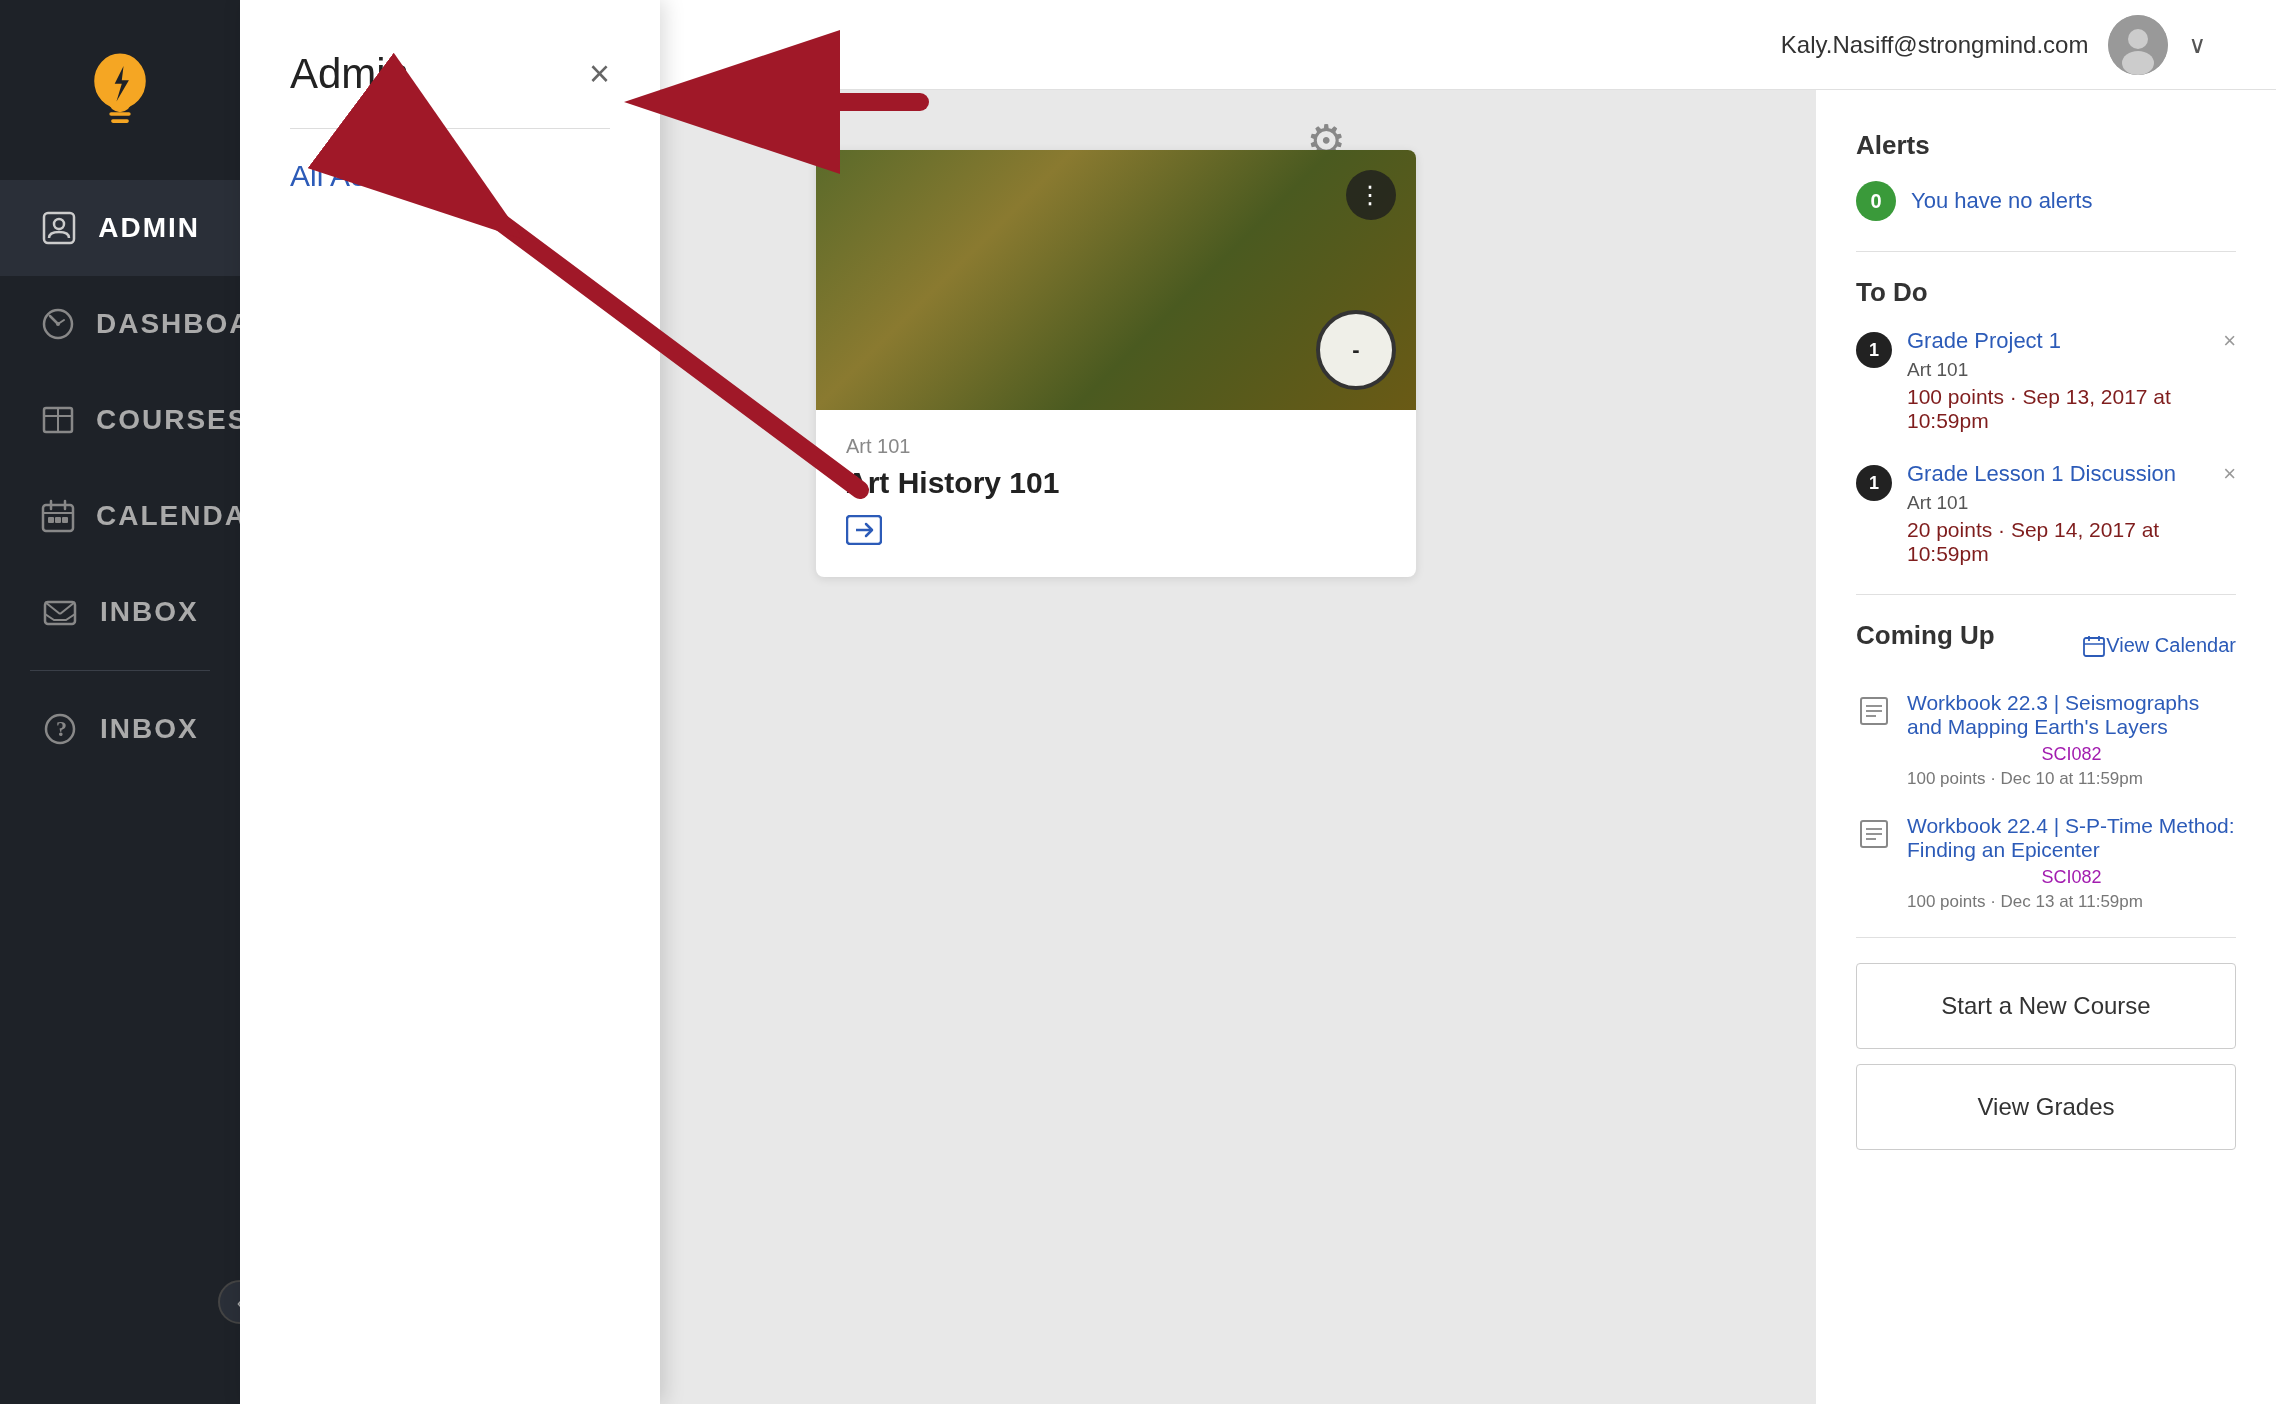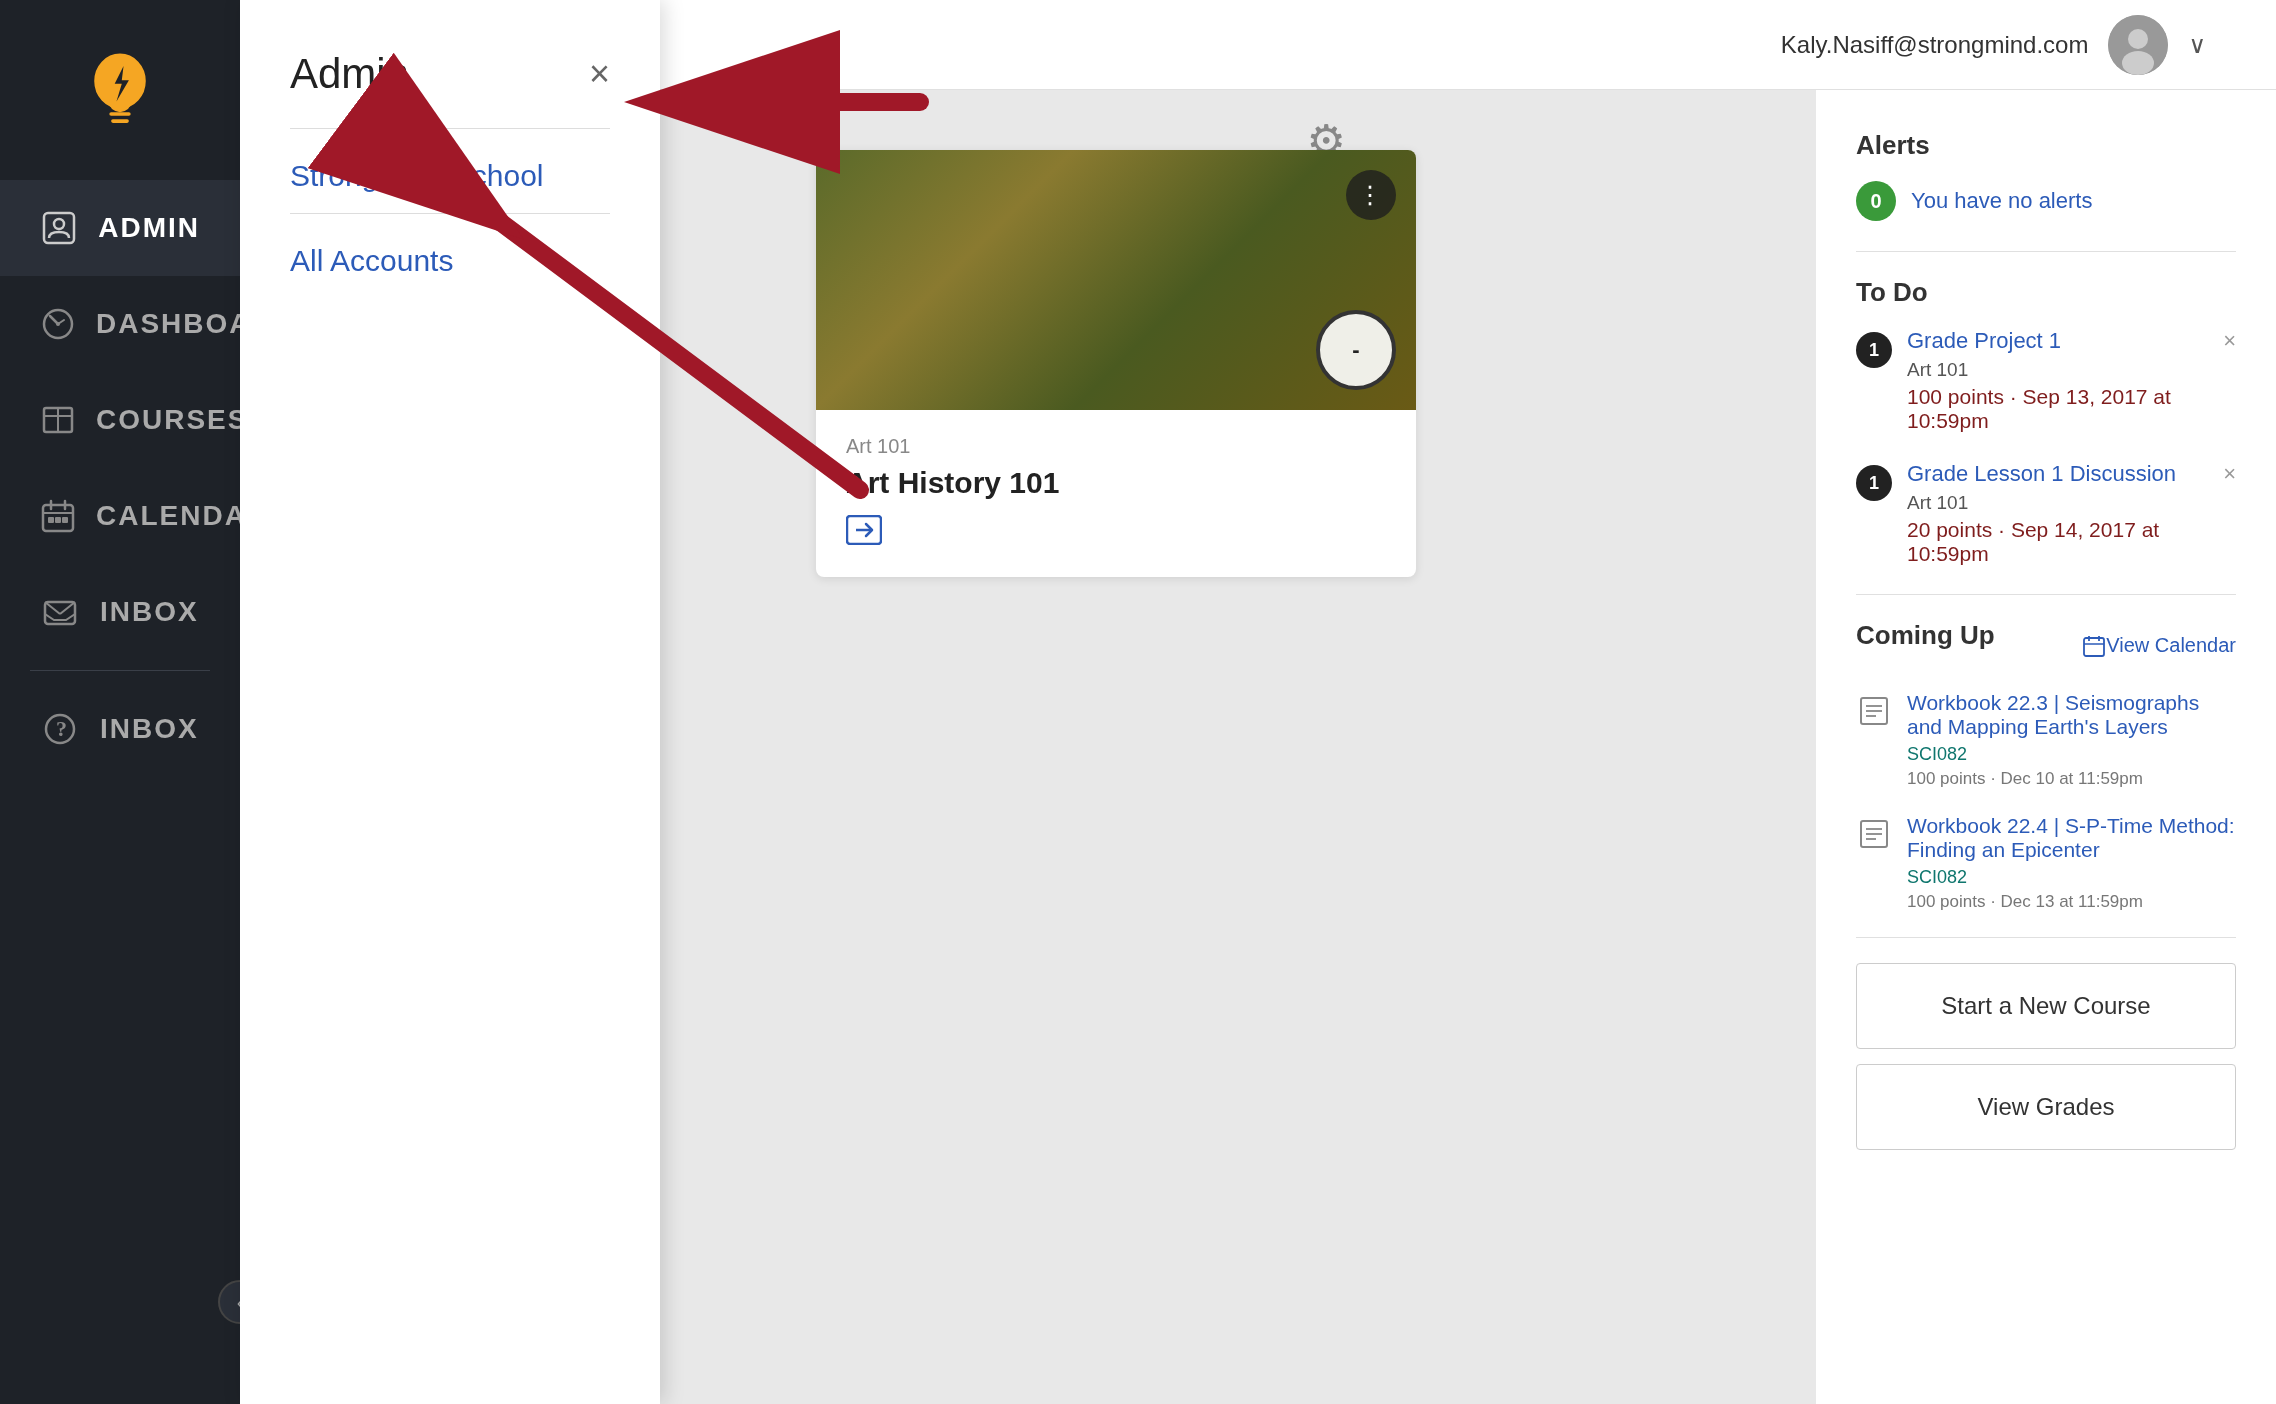--- a/index.html
+++ b/index.html
@@ -390,22 +390,23 @@
     }
     .coming-content { flex: 1; }
     .coming-title {
       font-size: 21px;
       color: #2c5bb8;
       margin-bottom: 5px;
       cursor: pointer;
     }
     .coming-course {
       font-size: 18px;
-      color: #0f766e;
+      color: #a21caf;
       margin-bottom: 4px;
+      text-align: center;
     }
     .coming-meta {
       font-size: 17px;
       color: #777;
     }
 
     .action-button {
       display: block;
       width: 100%;
       padding: 28px 30px;
@@ -516,21 +517,20 @@
     <span>‹</span>
   </div>
 </div>
 
 <div class="admin-panel">
   <div class="admin-panel-header">
     <span class="admin-panel-title">Admin</span>
     <span class="admin-panel-close">×</span>
   </div>
   <hr class="admin-panel-divider">
-  <a class="admin-panel-link">StrongMind School</a>
   <a class="admin-panel-link">All Accounts</a>
 </div>
 
 <svg class="arrow-annotation" viewBox="0 0 700 600" fill="none" xmlns="http://www.w3.org/2000/svg">
 
   <defs>
     <marker id="arrowhead1" markerWidth="12" markerHeight="8" refX="10" refY="4" orient="auto">
       <polygon points="0 0, 12 4, 0 8" fill="#a01828"></polygon>
     </marker>
   </defs>

